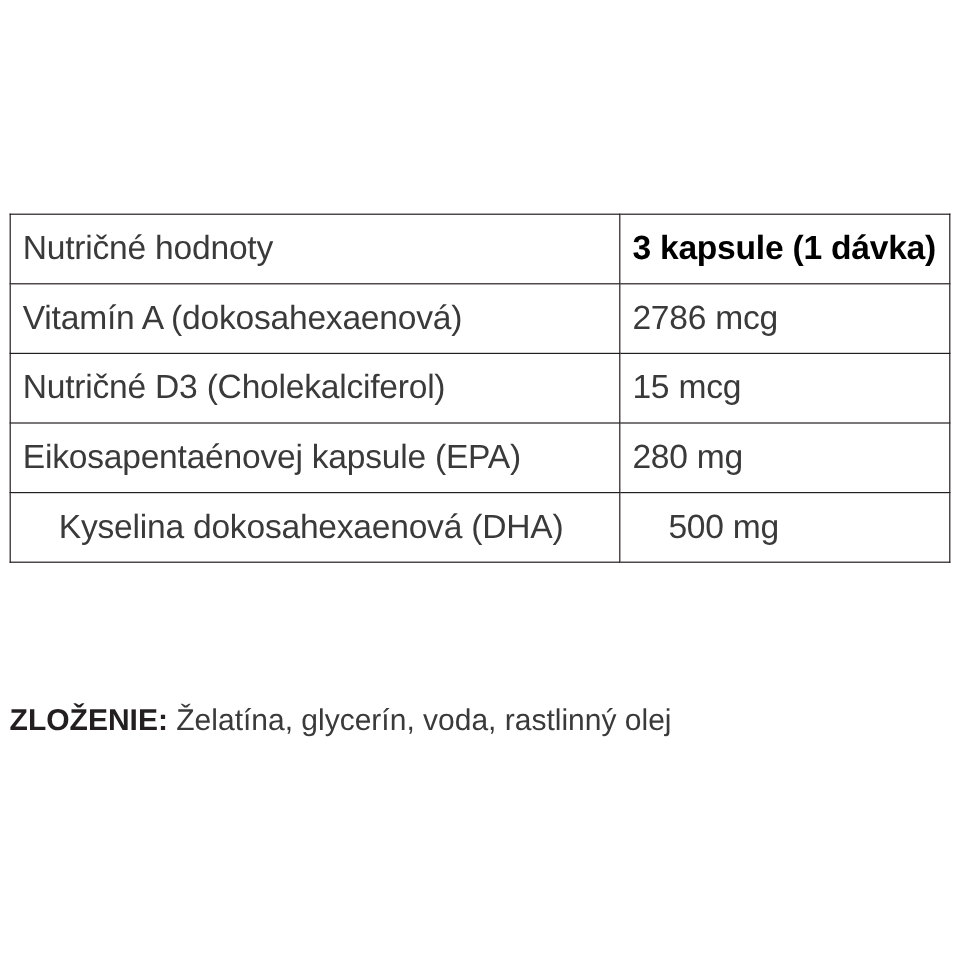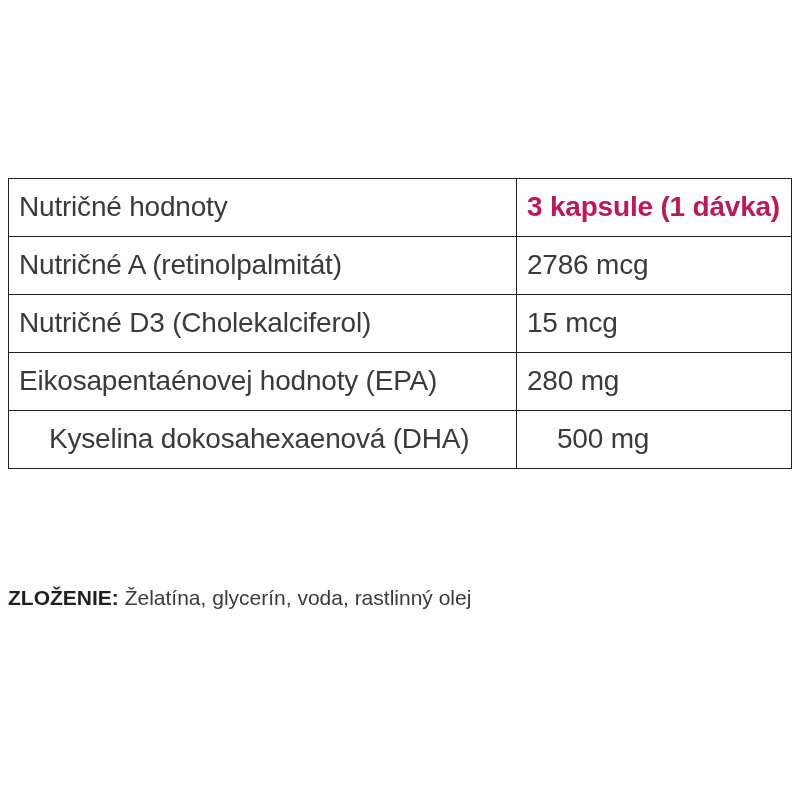--- a/index.html
+++ b/index.html
@@ -43,21 +43,21 @@
     font-size: 28px;
     line-height: 1.1;
     color: #3a3a3a;
     letter-spacing: -0.2px;
     white-space: nowrap;
     overflow: hidden;
   }
 
   table.nutrition-table tr:first-child td {
     font-weight: bold;
-    color: #be185d;
+    color: #000000;
   }
 
   table.nutrition-table tr:first-child td.col-name {
     font-weight: normal;
     color: #3a3a3a;
   }
 
   td.col-name {
     width: 487px;
     border-left: none;
@@ -74,21 +74,21 @@
   table.nutrition-table tr:last-child td {
     border-bottom: 1px solid #231f20;
     padding-left: 40px;
   }
 
   .ingredients {
     position: absolute;
     left: 8px;
     top: 585px;
     width: 784px;
-    font-size: 21px;
+    font-size: 25px;
     line-height: 1.2;
     color: #3a3a3a;
     white-space: nowrap;
   }
 
   .ingredients .label {
     font-weight: bold;
     color: #231f20;
     letter-spacing: 0px;
   }
@@ -103,29 +103,29 @@
 <div class="sheet">
 
   <div class="nutrition-block">
     <table class="nutrition-table">
       <tbody>
         <tr>
           <td class="col-name">Nutričné hodnoty</td>
           <td class="col-value">3 kapsule (1 dávka)</td>
         </tr>
         <tr>
-          <td class="col-name">Nutričné A (retinolpalmitát)</td>
+          <td class="col-name">Vitamín A (dokosahexaenová)</td>
           <td class="col-value">2786 mcg</td>
         </tr>
         <tr>
           <td class="col-name">Nutričné D3 (Cholekalciferol)</td>
           <td class="col-value">15 mcg</td>
         </tr>
         <tr>
-          <td class="col-name">Eikosapentaénovej hodnoty (EPA)</td>
+          <td class="col-name">Eikosapentaénovej kapsule (EPA)</td>
           <td class="col-value">280 mg</td>
         </tr>
         <tr>
           <td class="col-name">Kyselina dokosahexaenová (DHA)</td>
           <td class="col-value">500 mg</td>
         </tr>
       </tbody>
     </table>
   </div>
 

